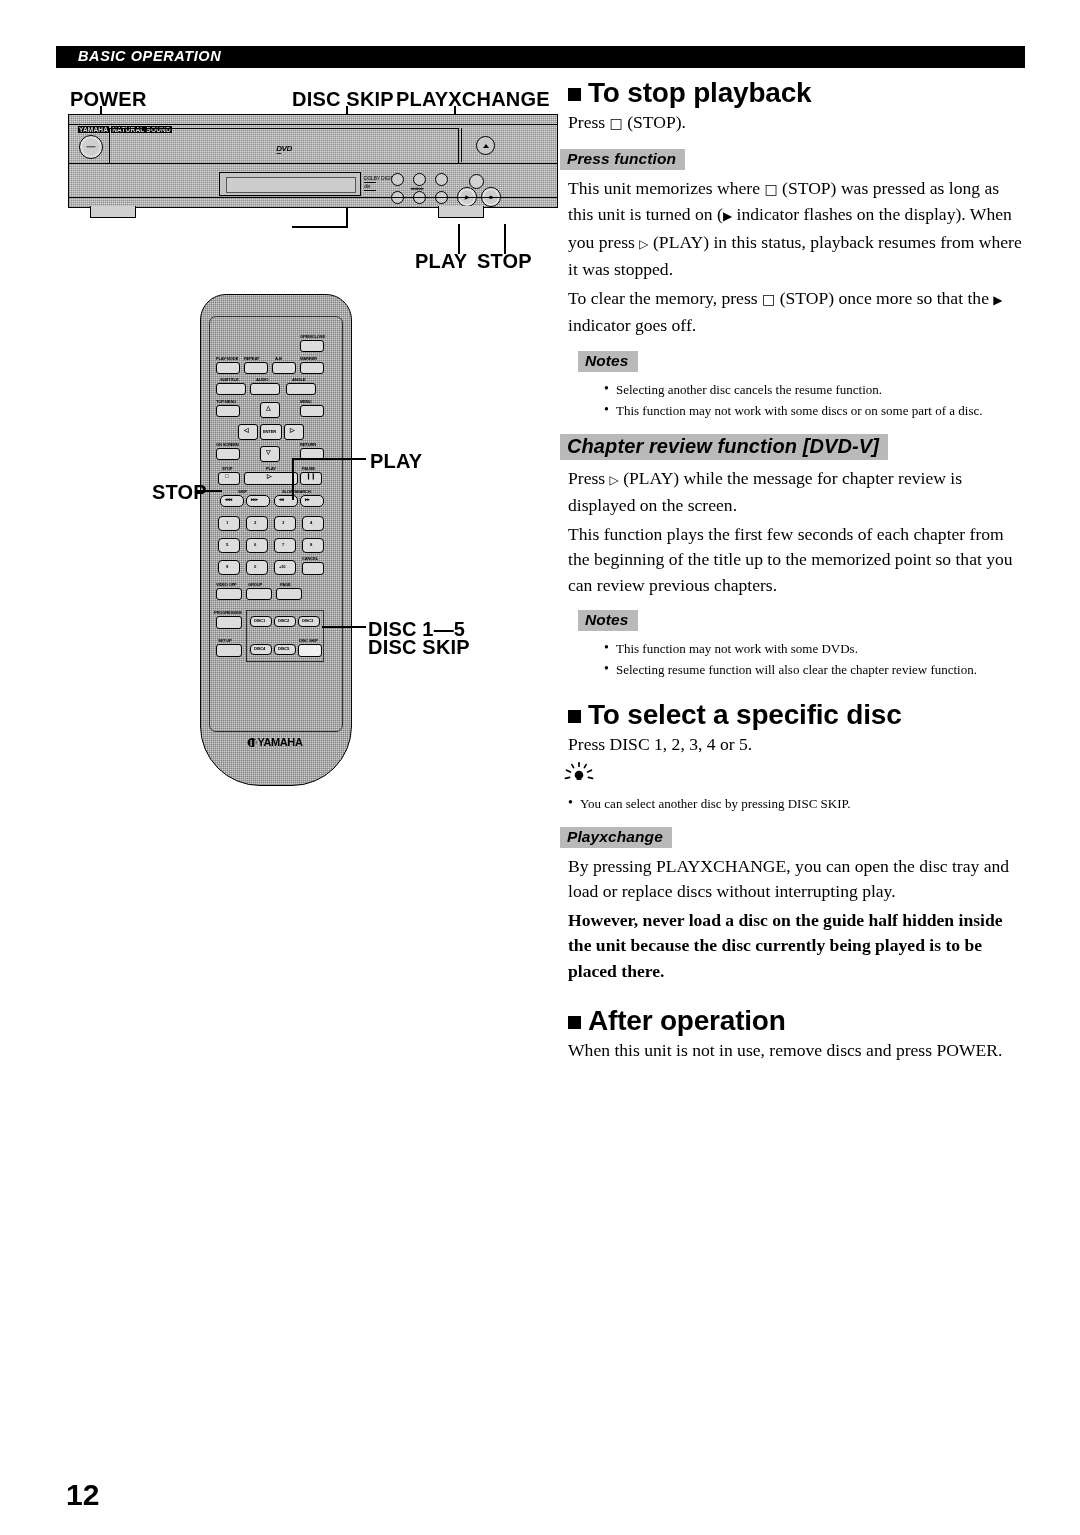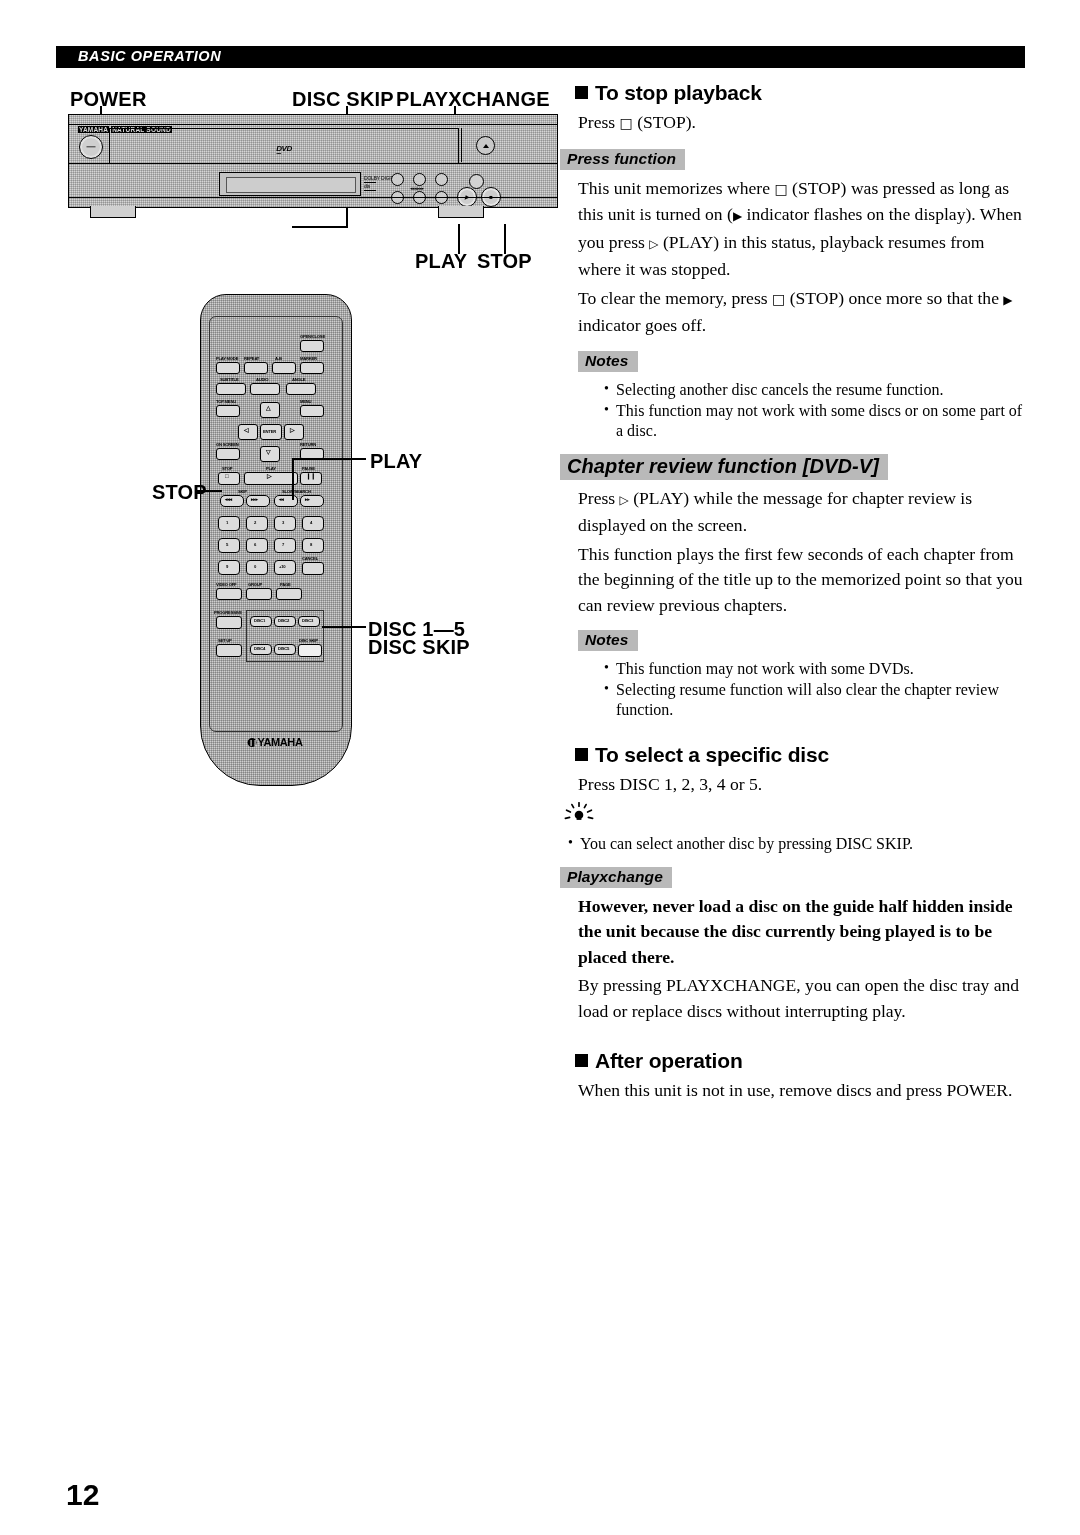--- a/index.html
+++ b/index.html
@@ -76,30 +76,30 @@
   .yamlogo{position:absolute;left:50%;top:442px;transform:translateX(-50%);
      font-family:"Liberation Sans",sans-serif;font-weight:bold;font-size:11px;
      letter-spacing:-.4px;white-space:nowrap;}
   .yamlogo .mk{display:inline-block;width:9px;height:9px;border-radius:50%;background:#000;
      position:relative;top:1px;margin-right:1px;}
   .yamlogo .mk::after{content:"";position:absolute;left:3.3px;top:1.5px;width:2.4px;height:6px;
      border-left:1px solid #fff;border-right:1px solid #fff;}
 
   
   .rightcol{position:absolute;left:560px;top:80px;width:466px;}
-  h2.sec{font-family:"Liberation Sans",sans-serif;font-weight:bold;font-size:21px;
-     margin:0 0 4px 15px;letter-spacing:-.2px;line-height:26px;}
+  h2.sec{font-family:"Liberation Sans",sans-serif;font-weight:bold;font-size:28px;
+     margin:0 0 4px 8px;letter-spacing:-.2px;line-height:26px;}
   h2.sec .bullet{display:inline-block;width:13px;height:13px;background:#000;margin-right:7px;position:relative;top:-1px;}
-  p.body{font-size:17.6px;line-height:25.5px;margin:0 0 3px 18px;}
+  p.body{font-size:17.6px;line-height:25.5px;margin:0 0 3px 8px;}
   .shade{display:inline-block;background:#b9b9b9;padding:1px 9px 2px 7px;
      font-family:"Liberation Sans",sans-serif;font-weight:bold;font-style:italic;
      font-size:15.5px;letter-spacing:.1px;margin:9px 0 6px 0;}
   .shade.big{font-size:20px;}
   ul.notes{margin:2px 0 4px 0;padding:0 0 0 26px;list-style:none;}
-  ul.notes li{font-size:16px;line-height:20px;margin-bottom:1px;position:relative;padding-left:12px;}
+  ul.notes li{font-size:13px;line-height:20px;margin-bottom:1px;position:relative;padding-left:12px;}
   ul.notes li::before{content:"\2022";position:absolute;left:0;top:-1px;font-size:14px;}
   .ind{margin-left:18px;}
   .bold{font-weight:bold;}
   .gly{font-family:"DejaVu Sans",sans-serif;font-size:14px;}
   .gly.pl{font-size:12px;}
   .tip{position:relative;height:30px;margin:4px 0 1px 2px;}
   .pageno{position:absolute;left:66px;top:1478px;font-family:"Liberation Sans",sans-serif;
      font-weight:bold;font-size:30px;}
 </style>
 </head>
@@ -374,22 +374,22 @@
           <line x1="7.6" y1="15.4" x2="3.4" y2="16.4"></line>
           <line x1="26.4" y1="15.4" x2="30.6" y2="16.4"></line>
         </g>
       </svg>
     </div>
     <ul class="notes" style="padding-left:8px;">
       <li>You can select another disc by pressing DISC SKIP.</li>
     </ul>
 
     <div class="shade">Playxchange</div>
+    <p class="body">By pressing PLAYXCHANGE, you can open the disc tray and load or replace discs without interrupting play.</p>
     <p class="body bold">However, never load a disc on the guide half hidden inside the unit because the disc currently being played is to be placed there.</p>
-    <p class="body">By pressing PLAYXCHANGE, you can open the disc tray and load or replace discs without interrupting play.</p>
 
     <h2 class="sec" style="margin-top:24px;">
       <span class="bullet"></span><span>After operation</span>
     </h2>
     <p class="body">When this unit is not in use, remove discs and press POWER.</p>
   </div>
 
   <div class="pageno">12</div>
 </div>
 

